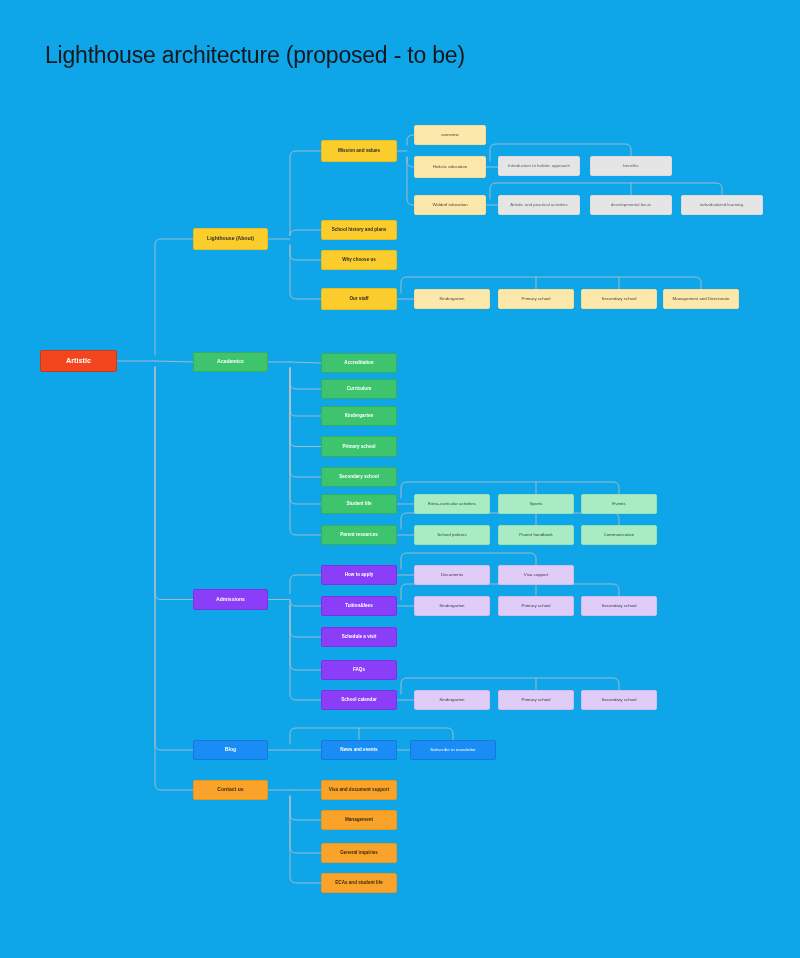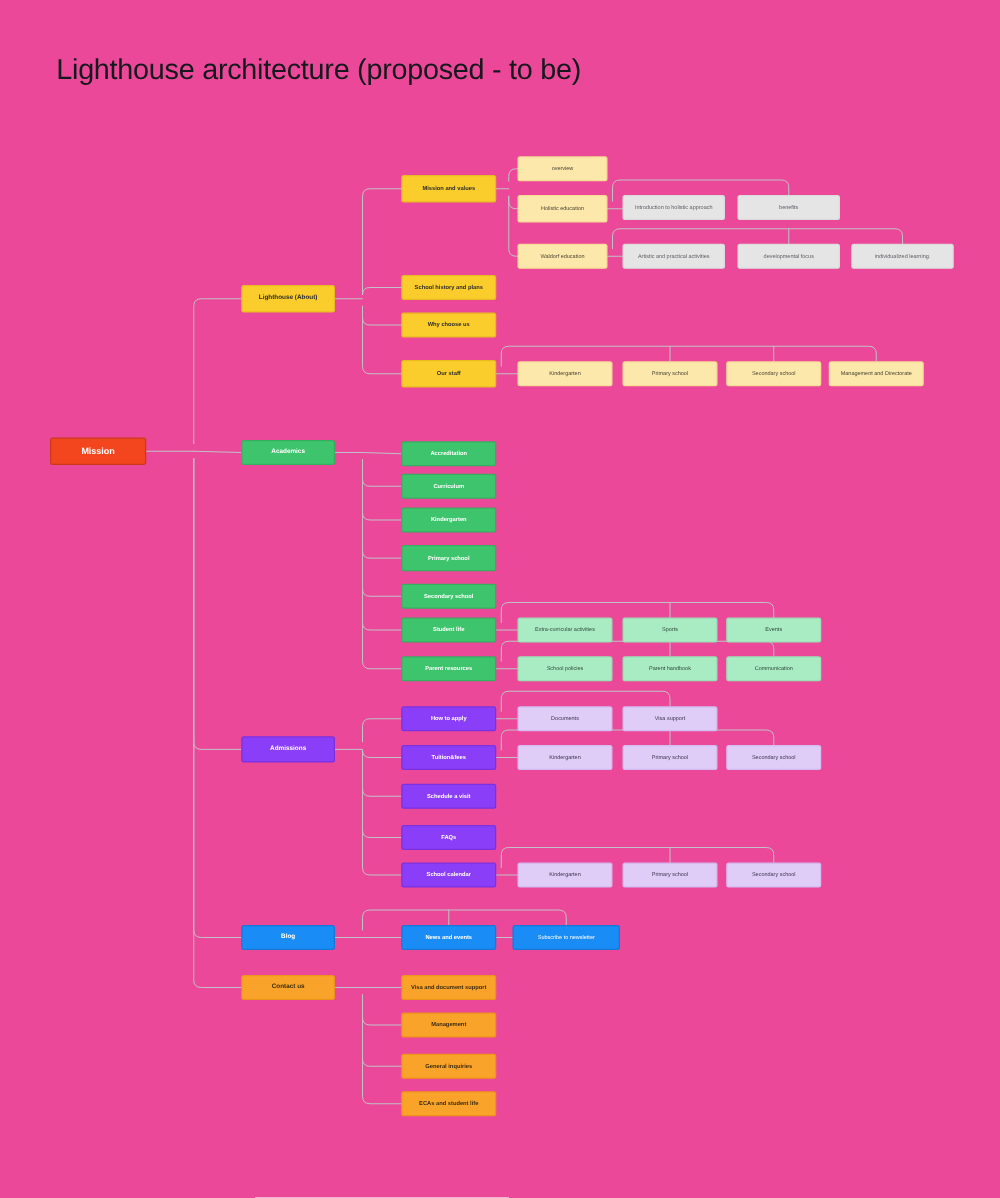--- a/index.html
+++ b/index.html
@@ -9,21 +9,21 @@
     background: #ffffff;
   }
   body {
     font-family: "Liberation Sans", sans-serif;
     -webkit-font-smoothing: antialiased;
   }
   #canvas {
     position: relative;
     width: 800px;
     height: 958px;
-    background: #ec4899;
+    background: #0ea5e9;
     overflow: hidden;
   }
   #page-title {
     position: absolute;
     left: 45px;
     top: 42px;
     font-size: 23px;
     font-weight: 400;
     color: #15181c;
     letter-spacing: -0.2px;
@@ -156,21 +156,21 @@
         <path d="M401,694 L401,684 Q401,678 407,678 L613,678 Q619,678 619,684 L619,690"></path>
         <path d="M536,678 L536,690"></path>
         <path d="M397,750 L410,750"></path>
         <path d="M290,744 L290,734 Q290,728 296,728 L447,728 Q453,728 453,734 L453,740"></path>
         <path d="M359,728 L359,740"></path>
       </g>
   </svg>
 
   <div id="node-layer">
       <div class="node n-home" style="left: 40px; top: 350px; width: 77px; height: 22px;">
-        <span>Mission</span>
+        <span>Artistic</span>
       </div>
       <div class="node n-l1 c-yellow" style="left: 193px; top: 228px; width: 75px; height: 22px;">
         <span>Lighthouse (About)</span>
       </div>
       <div class="node n-l2 c-yellow2" style="left: 321px; top: 140px; width: 76px; height: 22px;">
         <span>Mission and values</span>
       </div>
       <div class="node n-l3 c-yellow-l" style="left: 414px; top: 125px; width: 72px; height: 20px;">
         <span>overview</span>
       </div>

